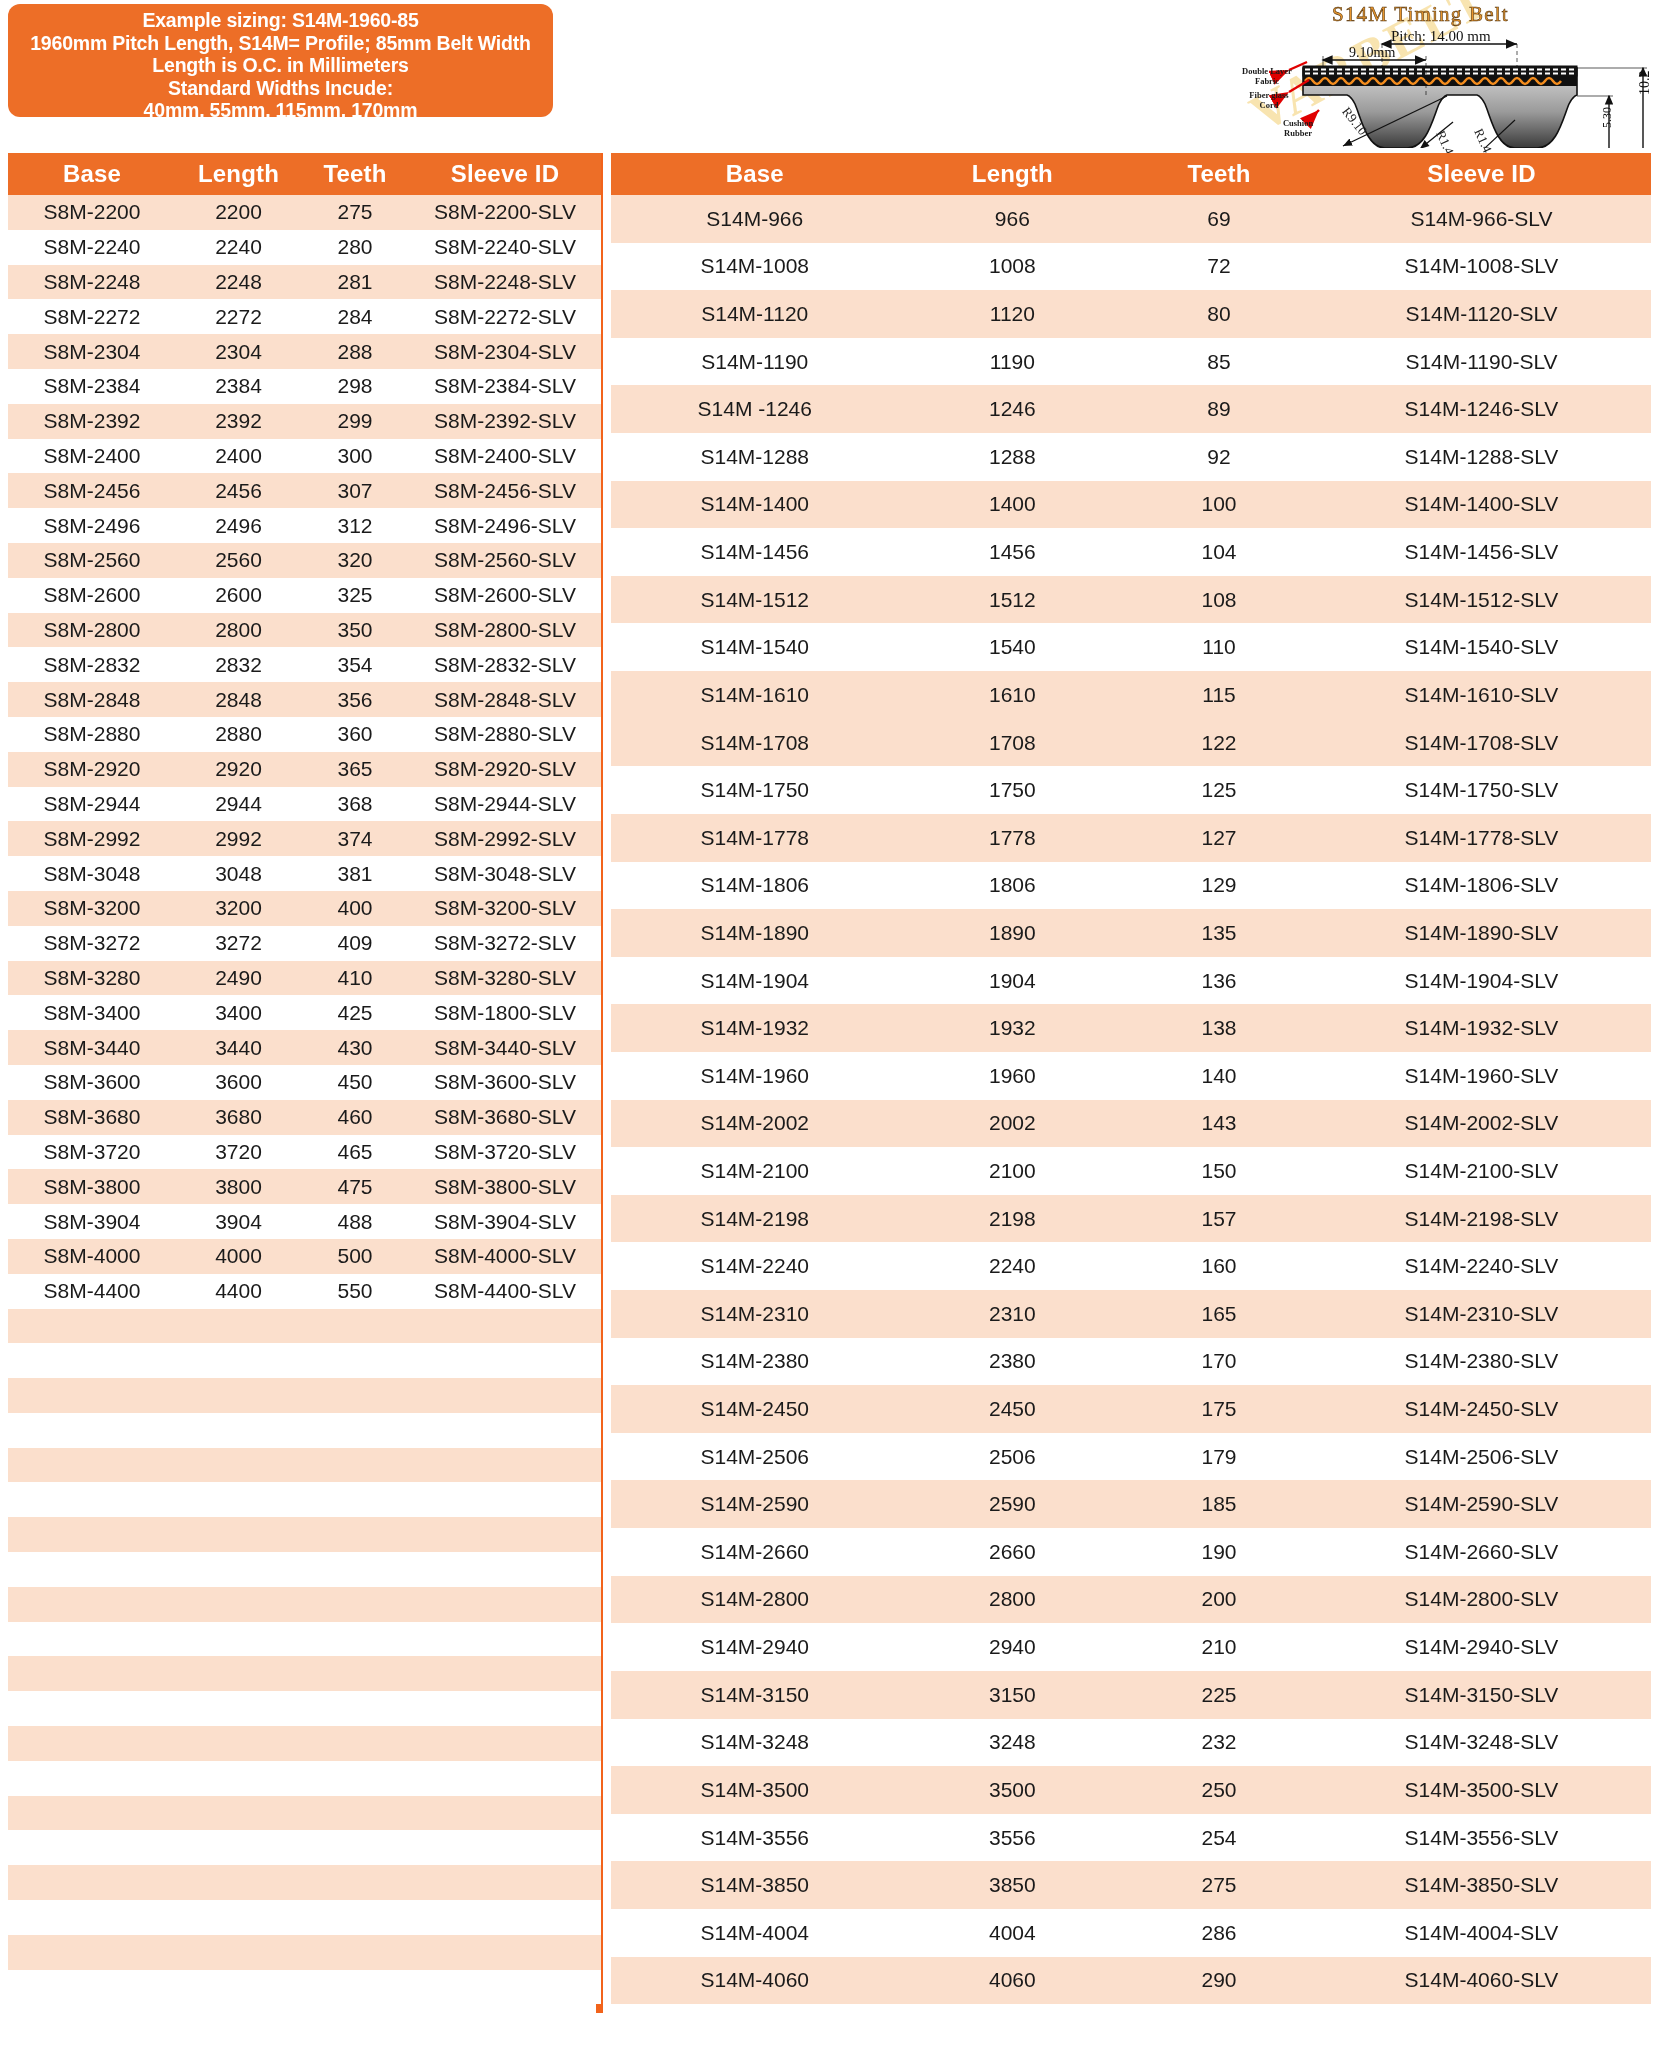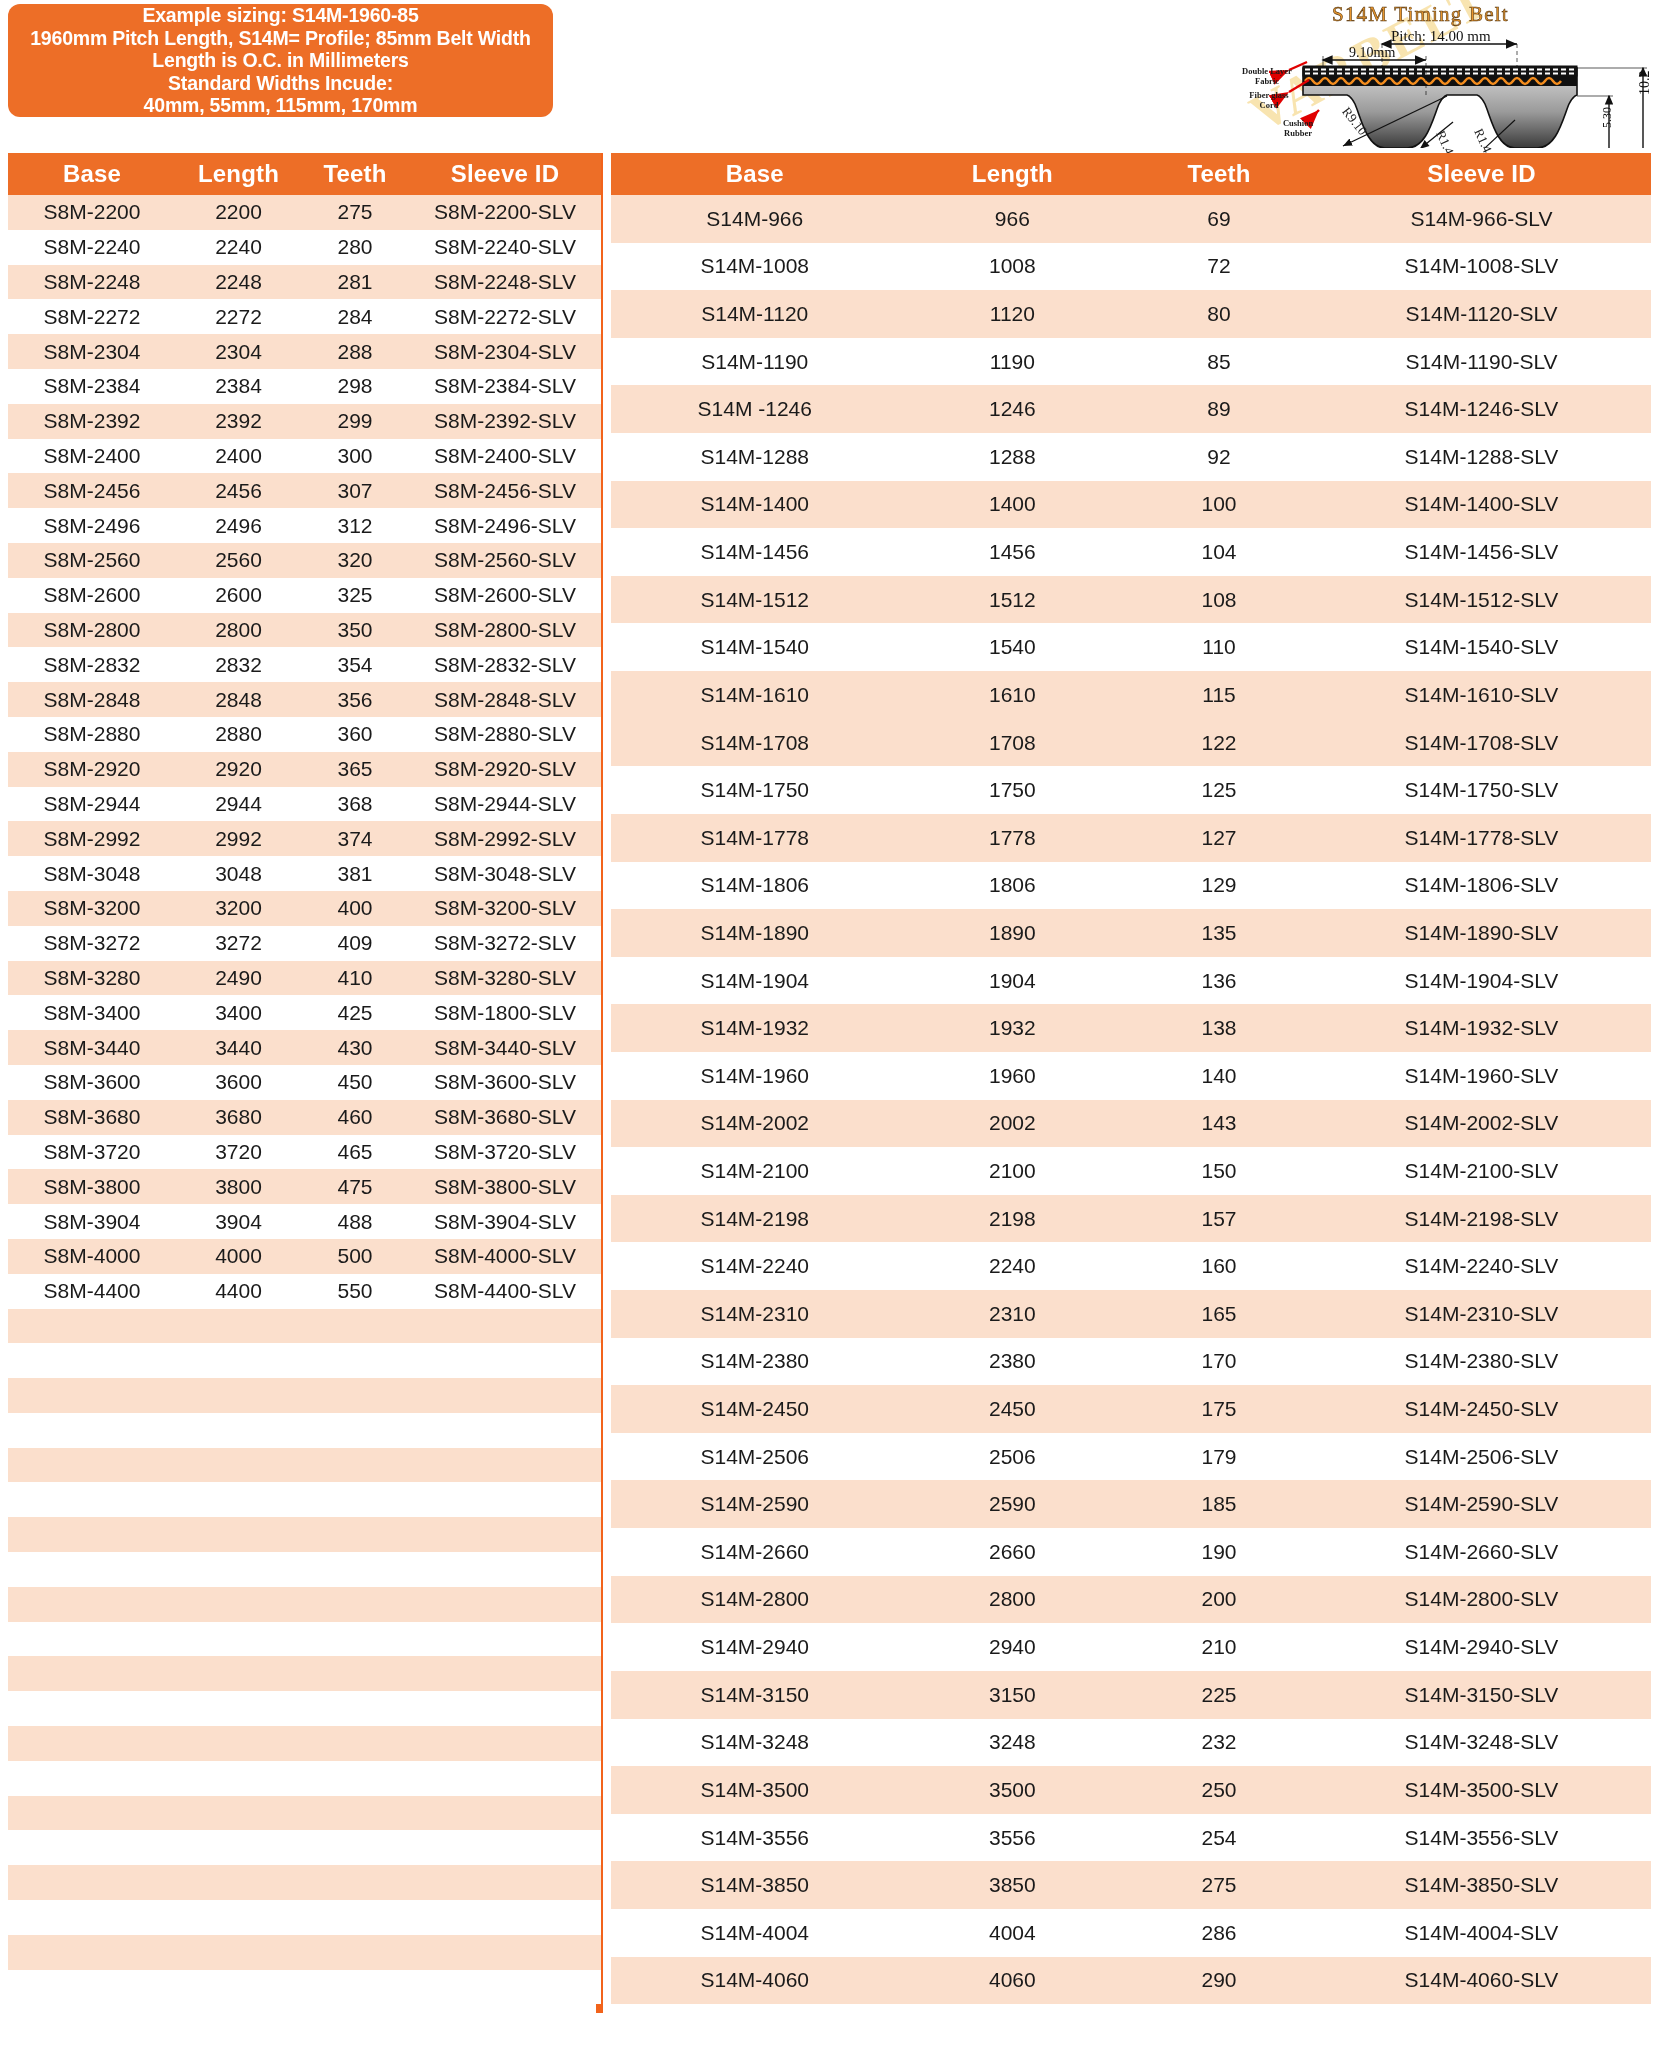--- a/index.html
+++ b/index.html
@@ -23,20 +23,21 @@
     top: 4px;
     width: 545px;
     height: 113px;
     background: #ED6E27;
     border-radius: 12px;
     color: #ffffff;
     text-align: center;
     font-weight: bold;
     font-size: 19.5px;
     line-height: 22.6px;
+    padding-top: 5px;
     letter-spacing: -0.2px;
   }
   .note-box div { white-space: nowrap; }
 
   
   .belt-fig {
     position: absolute;
     left: 1185px;
     top: 0px;
     width: 474px;

